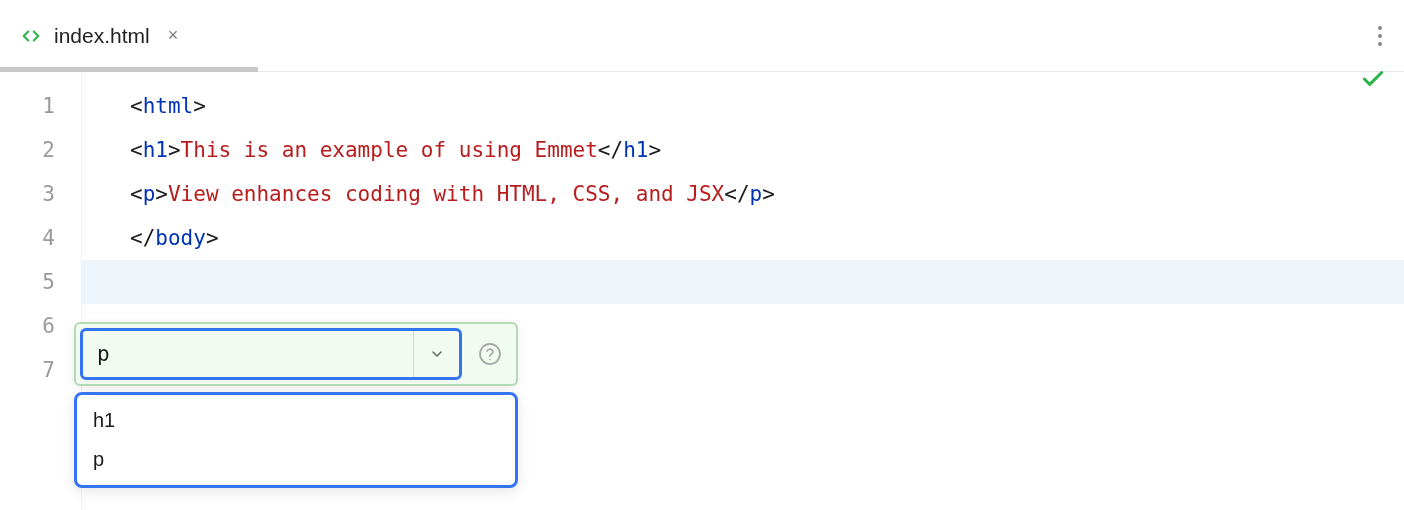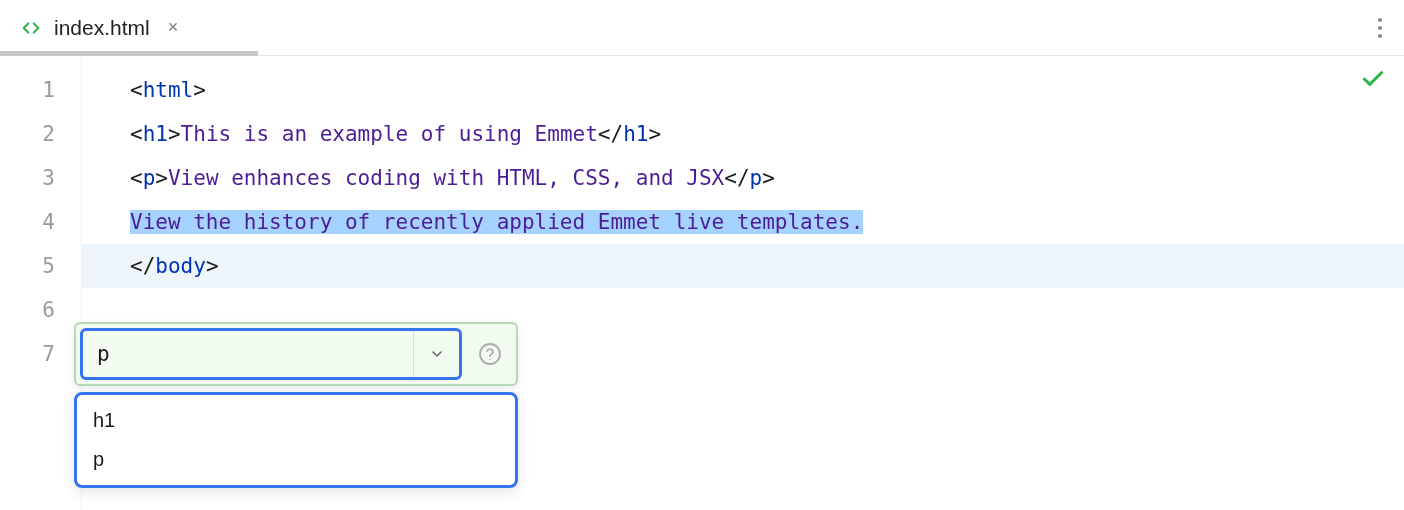--- a/index.html
+++ b/index.html
@@ -8,21 +8,21 @@
       background: #ffffff;
       width: 1404px;
       height: 510px;
       overflow: hidden;
       position: relative;
     }
     .tab-bar {
       display: flex;
       align-items: center;
       justify-content: space-between;
-      height: 56px;
+      height: 72px;
       border-bottom: 1px solid #e8e8e8;
       padding: 0 8px 0 0;
     }
     .tab {
       display: flex;
       align-items: center;
       gap: 12px;
       padding: 0 18px 0 20px;
       height: 100%;
       position: relative;
@@ -105,21 +105,21 @@
       width: 100%;
       background: #eef6fc;
       z-index: 0;
     }
     .code-line-inner { position: relative; z-index: 1; }
     .sel {
       background: #a6d2ff;
     }
     .punc { color: #1a1a1a; }
     .tagname { color: #0033b3; }
-    .text { color: #4c1d95; }
+    .text { color: #b91c1c; }
     .checkmark {
       position: absolute;
       top: 66px;
       right: 18px;
       color: #2db54b;
     }
     .popup {
       position: absolute;
       left: 74px;
       top: 322px;
@@ -227,21 +227,20 @@
   <div class="code">
     <div class="hl-bg"></div>
 
     <div class="code-line"><span class="code-line-inner"><span class="punc">&lt;</span><span class="tagname">html</span><span class="punc">&gt;</span></span></div>
 
 
     <div class="code-line"><span class="code-line-inner"><span class="punc">&lt;</span><span class="tagname">h1</span><span class="punc">&gt;</span><span class="text">This is an example of using Emmet</span><span class="punc">&lt;/</span><span class="tagname">h1</span><span class="punc">&gt;</span></span></div>
 
     <div class="code-line"><span class="code-line-inner"><span class="punc">&lt;</span><span class="tagname">p</span><span class="punc">&gt;</span><span class="text">View enhances coding with HTML, CSS, and JSX</span><span class="punc">&lt;/</span><span class="tagname">p</span><span class="punc">&gt;</span></span></div>
 
-    <div class="code-line highlighted"><span class="code-line-inner"><span class="sel text">View the history of recently applied Emmet live templates.</span></span></div>
 
     <div class="code-line"><span class="code-line-inner"><span class="punc">&lt;/</span><span class="tagname">body</span><span class="punc">&gt;</span></span></div>
 
   </div>
 </div>
 
 <div class="checkmark">
   <svg width="26" height="26" viewBox="0 0 24 24" fill="none" stroke="#2db54b" stroke-width="2.8" stroke-linecap="round" stroke-linejoin="round">
     <polyline points="4 12 9 17 20 6"></polyline>
   </svg>

